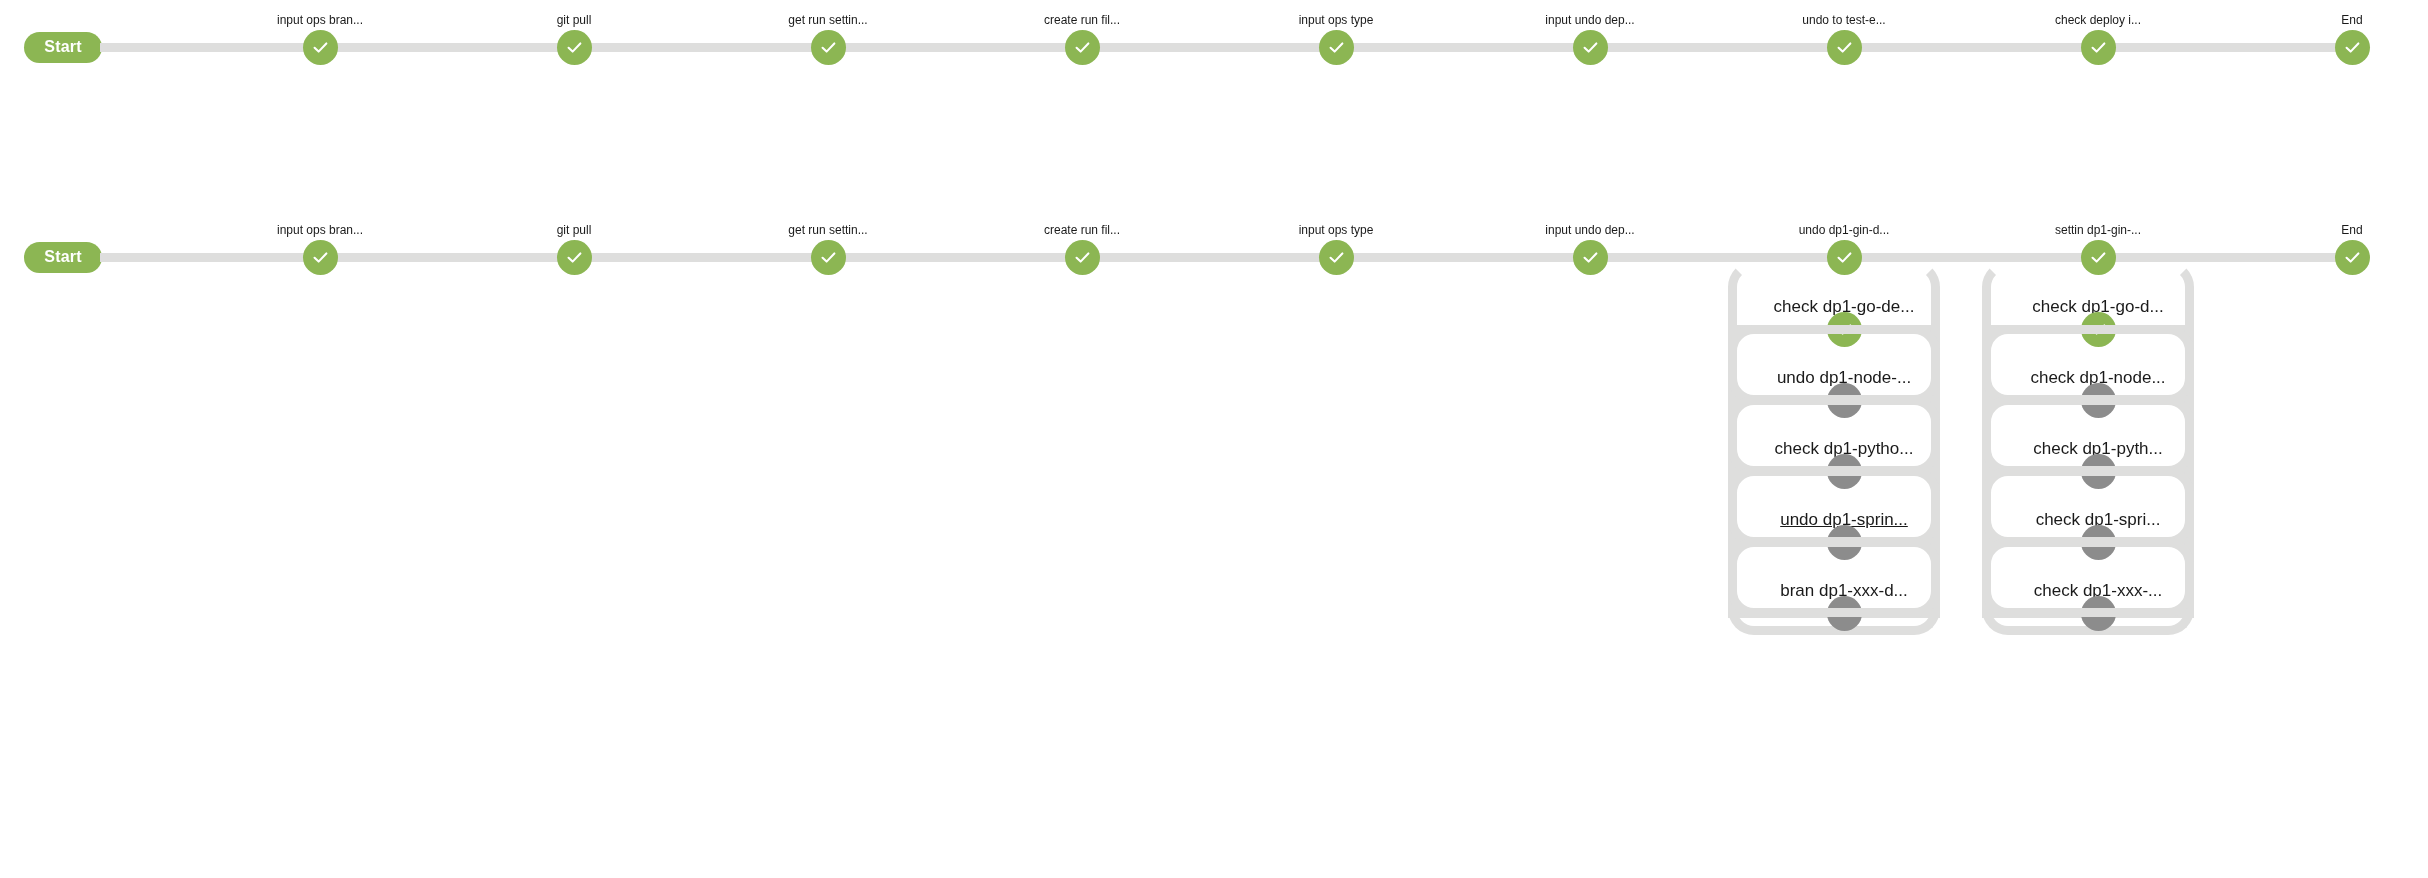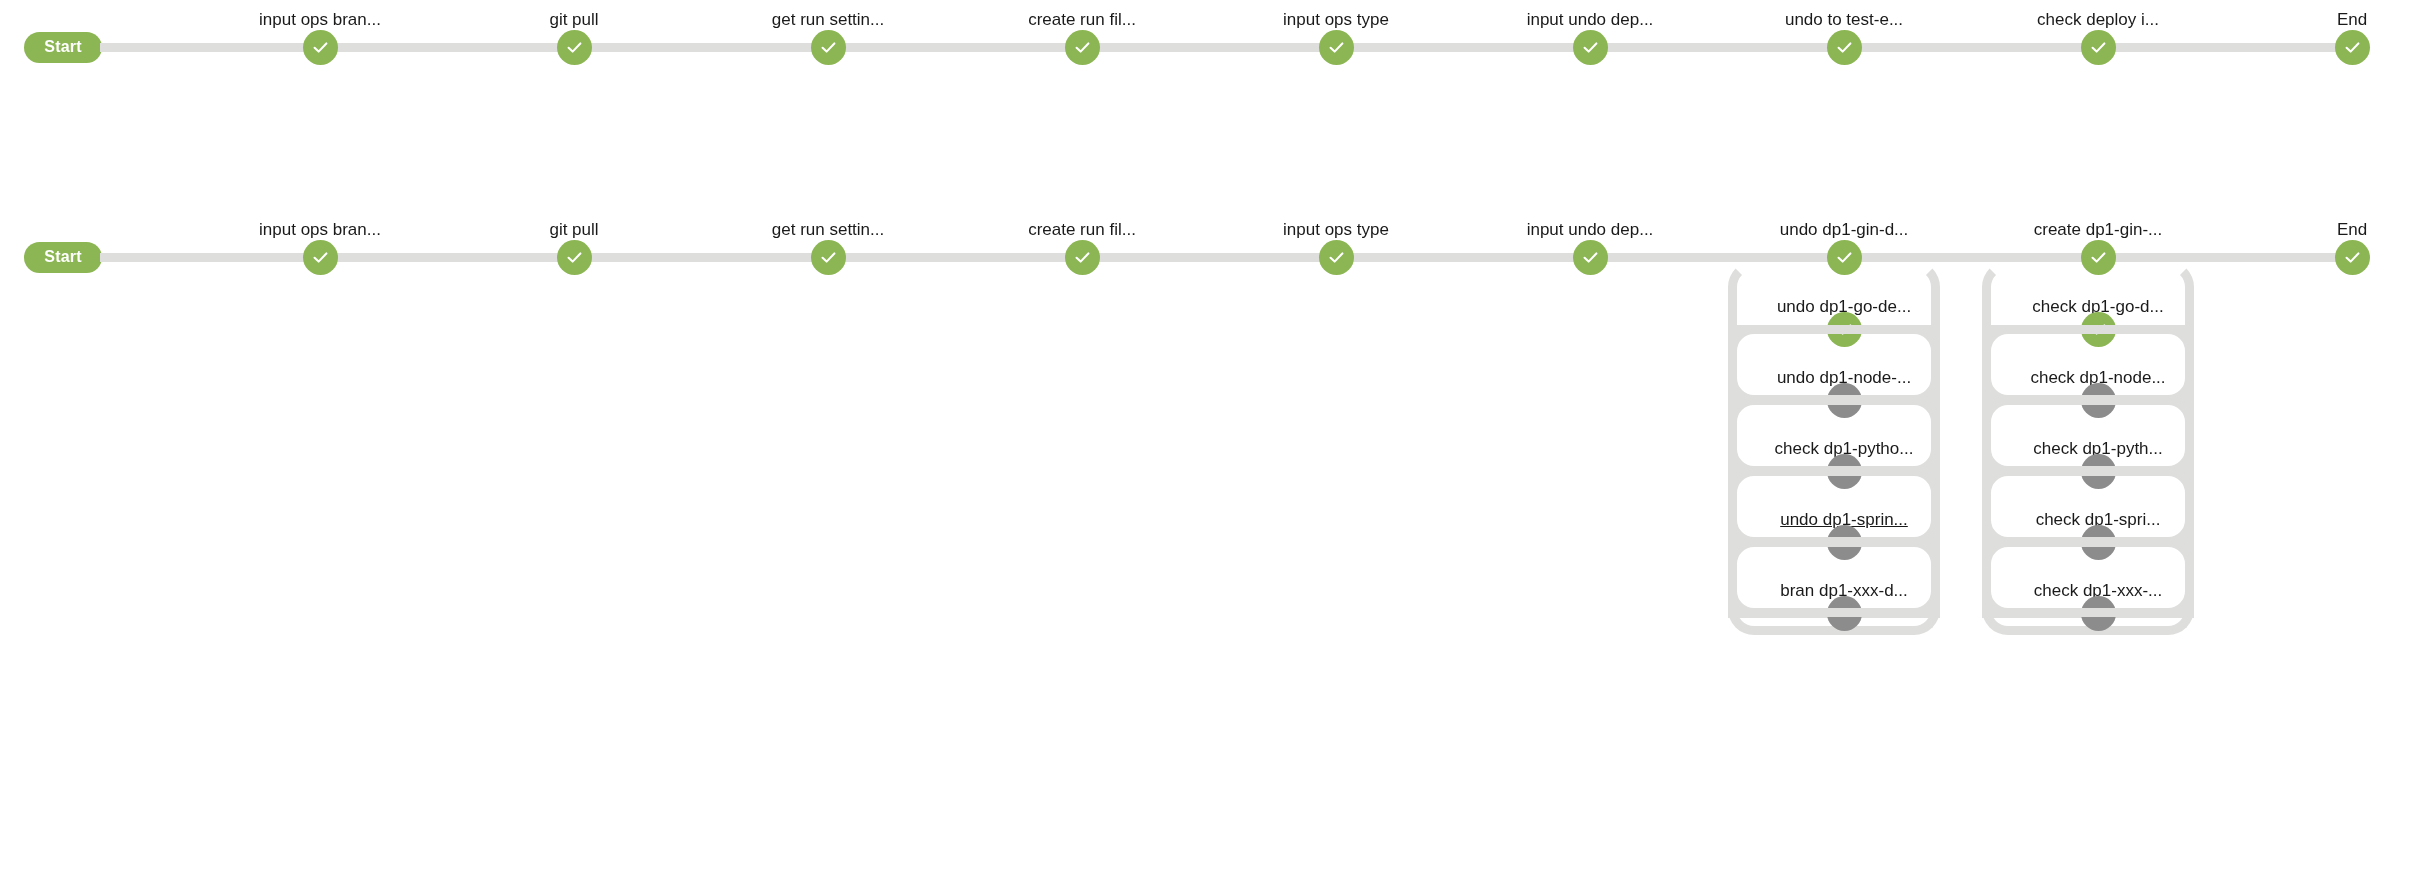--- a/index.html
+++ b/index.html
@@ -63,21 +63,21 @@
     font-size:16px;
     font-weight:bold;
     letter-spacing:.2px;
     white-space:nowrap;
     box-sizing:border-box;
   }
 
   
   .nlabel{
     position:absolute;
-    font-size:17px;
+    font-size:12px;
     color:#1a1a1a;
     white-space:nowrap;
     text-align:center;
     transform:translateX(-50%);
     line-height:20px;
   }
   .nlabel.sub{ font-size:17px; }
 </style>
 </head>
 <body>
@@ -210,21 +210,21 @@
     <div class="nlabel" style="left: 1844px; top: 220px;">undo dp1-gin-d...</div>
     <div class="node ok" style="left: 1826.5px; top: 239.5px;">
       <span class="chk">
         <svg viewBox="0 0 24 24" width="19" height="19" aria-hidden="true">
           <path d="M4.5 12.4 L9.6 17.2 L19.4 6.9" fill="none" stroke="#ffffff" stroke-width="2.6" stroke-linecap="round" stroke-linejoin="round"></path>
         </svg>
       </span>
     </div>
     <div class="branch-box seam" style="left: 1728px; top: 261px; width: 212px; height: 374px;"></div>
     <div class="rail" style="left: 1728px; top: 324.5px; width: 212px;"></div>
-    <div class="nlabel sub" style="left: 1844px; top: 297px;">undo dp1-go-de...</div>
+    <div class="nlabel sub" style="left: 1844px; top: 297px;">check dp1-go-de...</div>
     <div class="node ok" style="left: 1826.5px; top: 311.5px;">
       <span class="chk">
         <svg viewBox="0 0 24 24" width="19" height="19" aria-hidden="true">
           <path d="M4.5 12.4 L9.6 17.2 L19.4 6.9" fill="none" stroke="#ffffff" stroke-width="2.6" stroke-linecap="round" stroke-linejoin="round"></path>
         </svg>
       </span>
     </div>
     <div class="rail" style="left: 1728px; top: 395.5px; width: 212px;"></div>
     <div class="nlabel sub" style="left: 1844px; top: 368px;">undo dp1-node-...</div>
     <div class="node pending" style="left: 1826.5px; top: 382.5px;"></div>
@@ -234,21 +234,21 @@
     <div class="rail" style="left: 1728px; top: 537.5px; width: 212px;"></div>
     <div class="nlabel sub" style="left: 1844px; top: 510px; text-decoration: underline;">undo dp1-sprin...</div>
     <div class="node pending" style="left: 1826.5px; top: 524.5px;"></div>
     <div class="rail" style="left: 1728px; top: 608.5px; width: 212px;"></div>
     <div class="nlabel sub" style="left: 1844px; top: 581px;">bran dp1-xxx-d...</div>
     <div class="node pending" style="left: 1826.5px; top: 595.5px;"></div>
     <div class="branch-box" style="left: 1728px; top: 325px; width: 212px; height: 79px;"></div>
     <div class="branch-box" style="left: 1728px; top: 396px; width: 212px; height: 79px;"></div>
     <div class="branch-box" style="left: 1728px; top: 467px; width: 212px; height: 79px;"></div>
     <div class="branch-box" style="left: 1728px; top: 538px; width: 212px; height: 79px;"></div>
-    <div class="nlabel" style="left: 2098px; top: 220px;">create dp1-gin-...</div>
+    <div class="nlabel" style="left: 2098px; top: 220px;">settin dp1-gin-...</div>
     <div class="node ok" style="left: 2080.5px; top: 239.5px;">
       <span class="chk">
         <svg viewBox="0 0 24 24" width="19" height="19" aria-hidden="true">
           <path d="M4.5 12.4 L9.6 17.2 L19.4 6.9" fill="none" stroke="#ffffff" stroke-width="2.6" stroke-linecap="round" stroke-linejoin="round"></path>
         </svg>
       </span>
     </div>
     <div class="branch-box seam" style="left: 1982px; top: 261px; width: 212px; height: 374px;"></div>
     <div class="rail" style="left: 1982px; top: 324.5px; width: 212px;"></div>
     <div class="nlabel sub" style="left: 2098px; top: 297px;">check dp1-go-d...</div>

